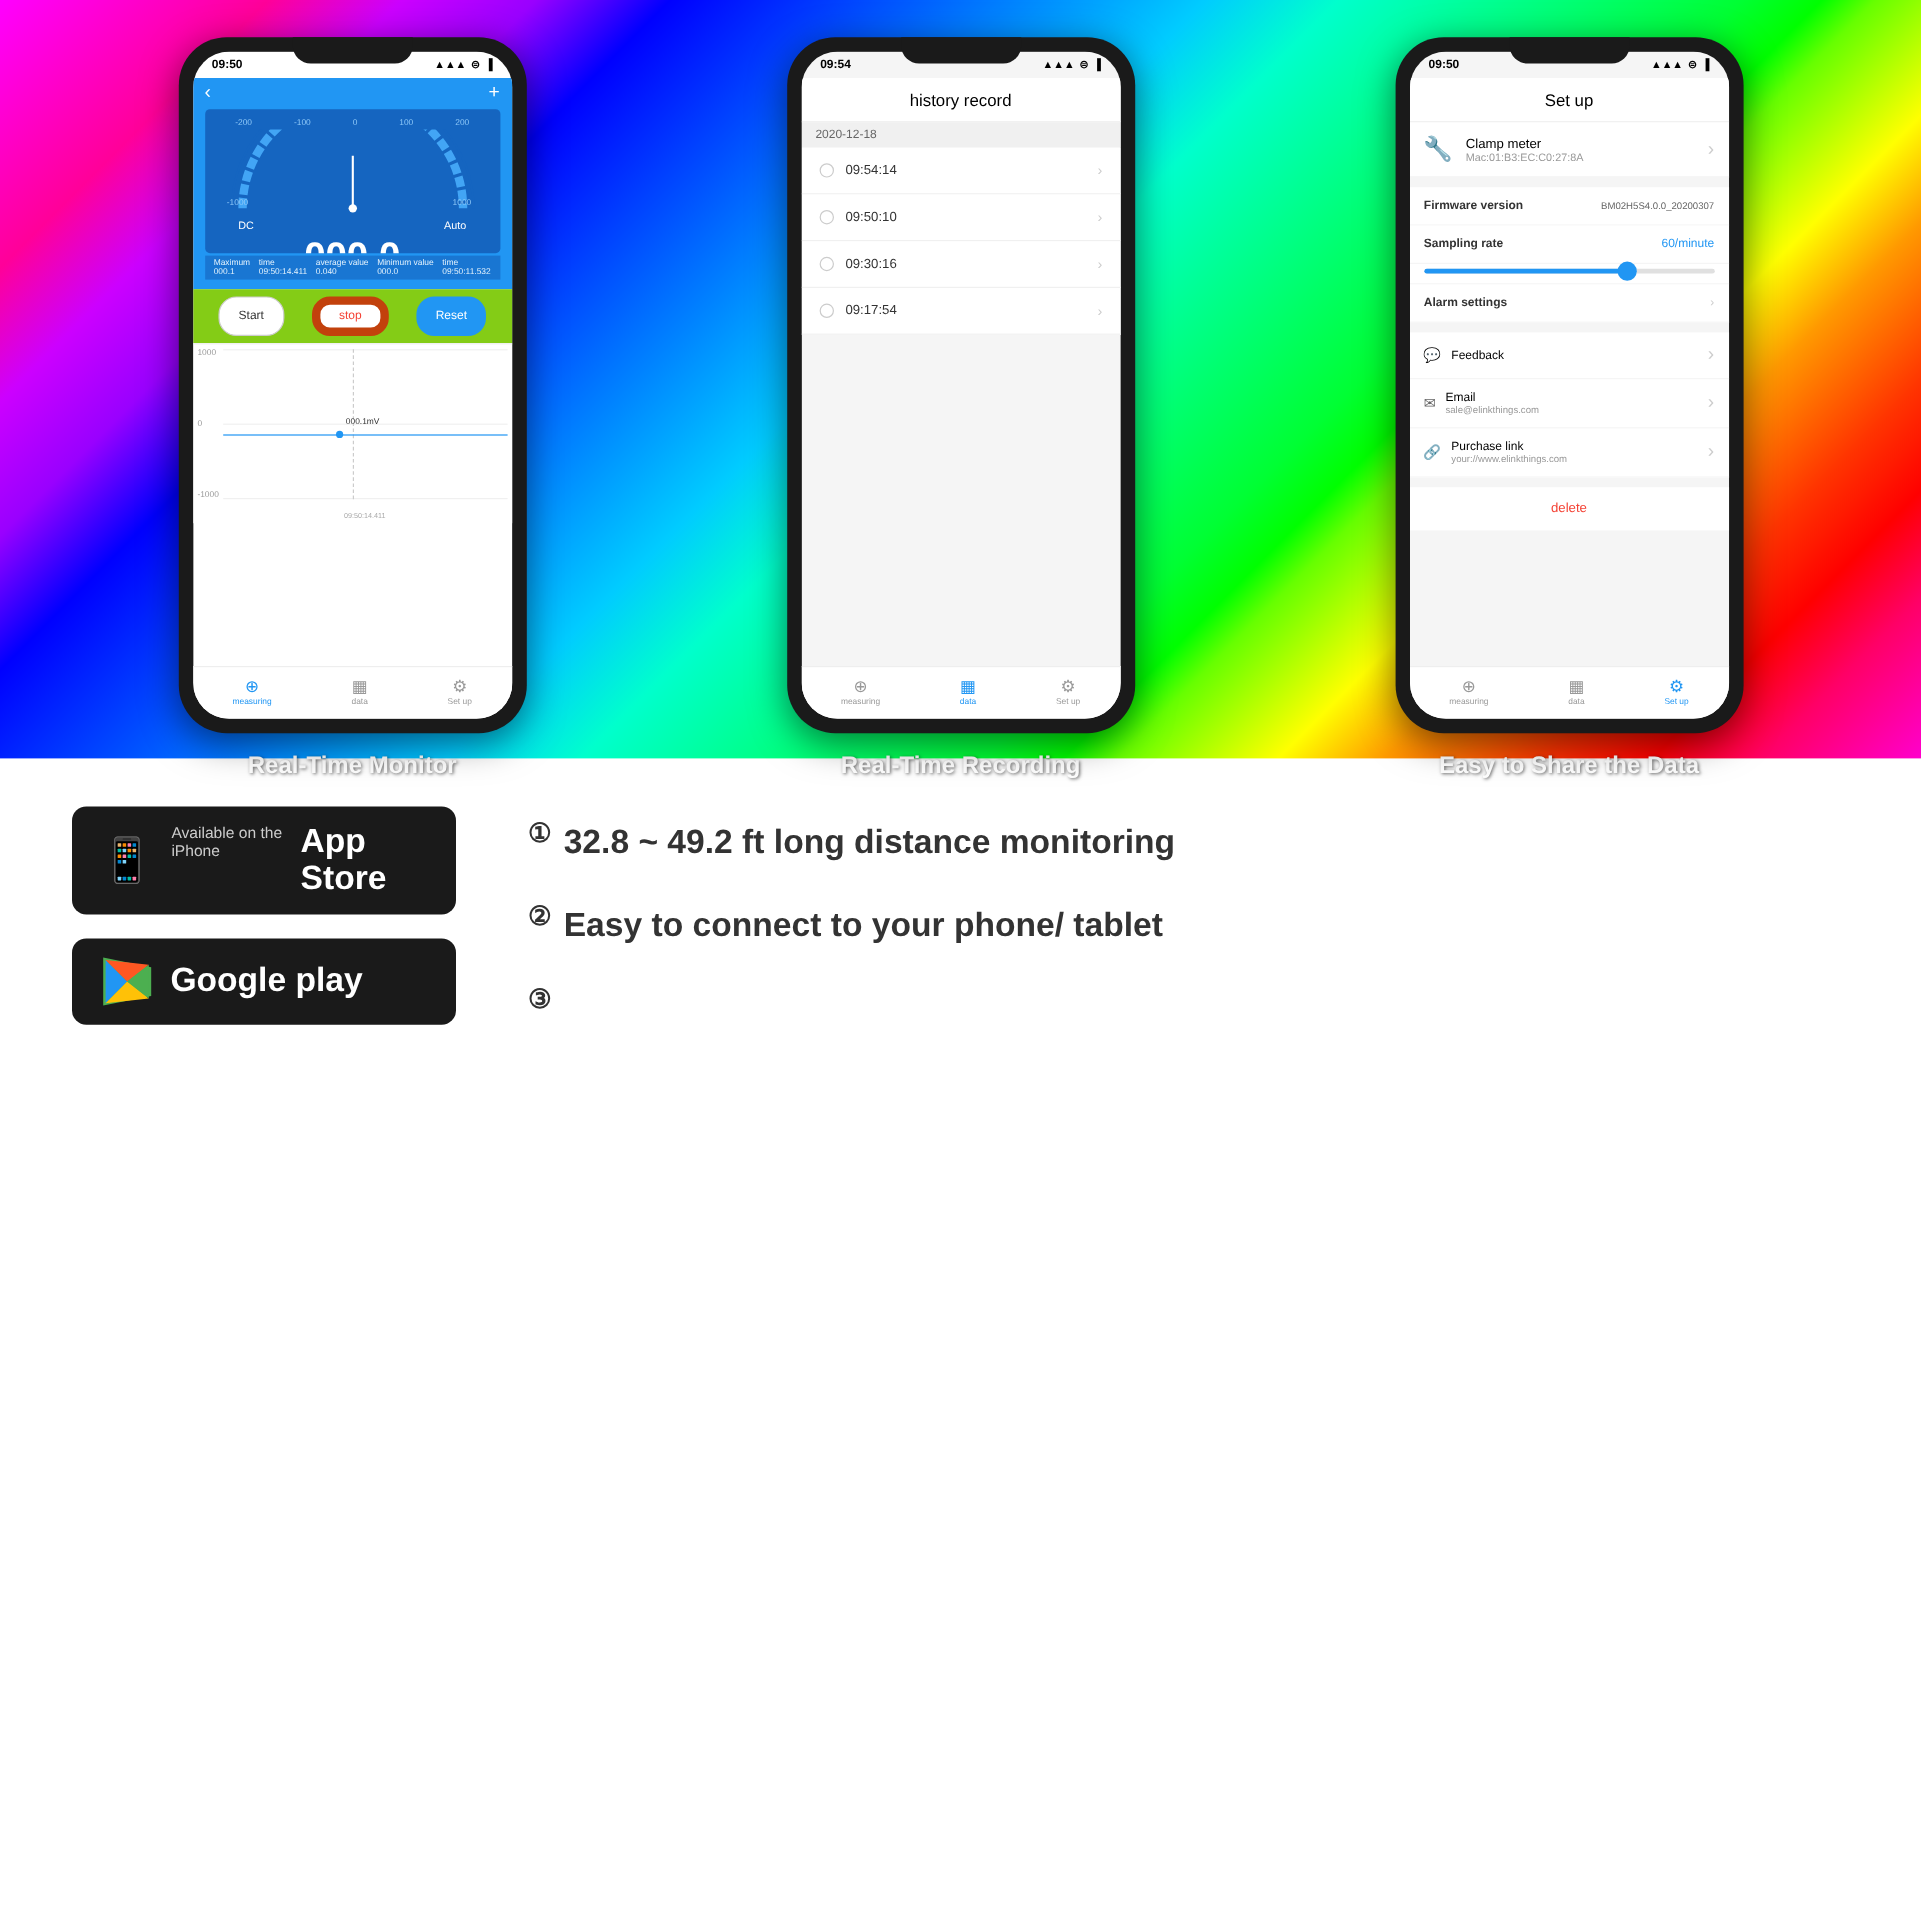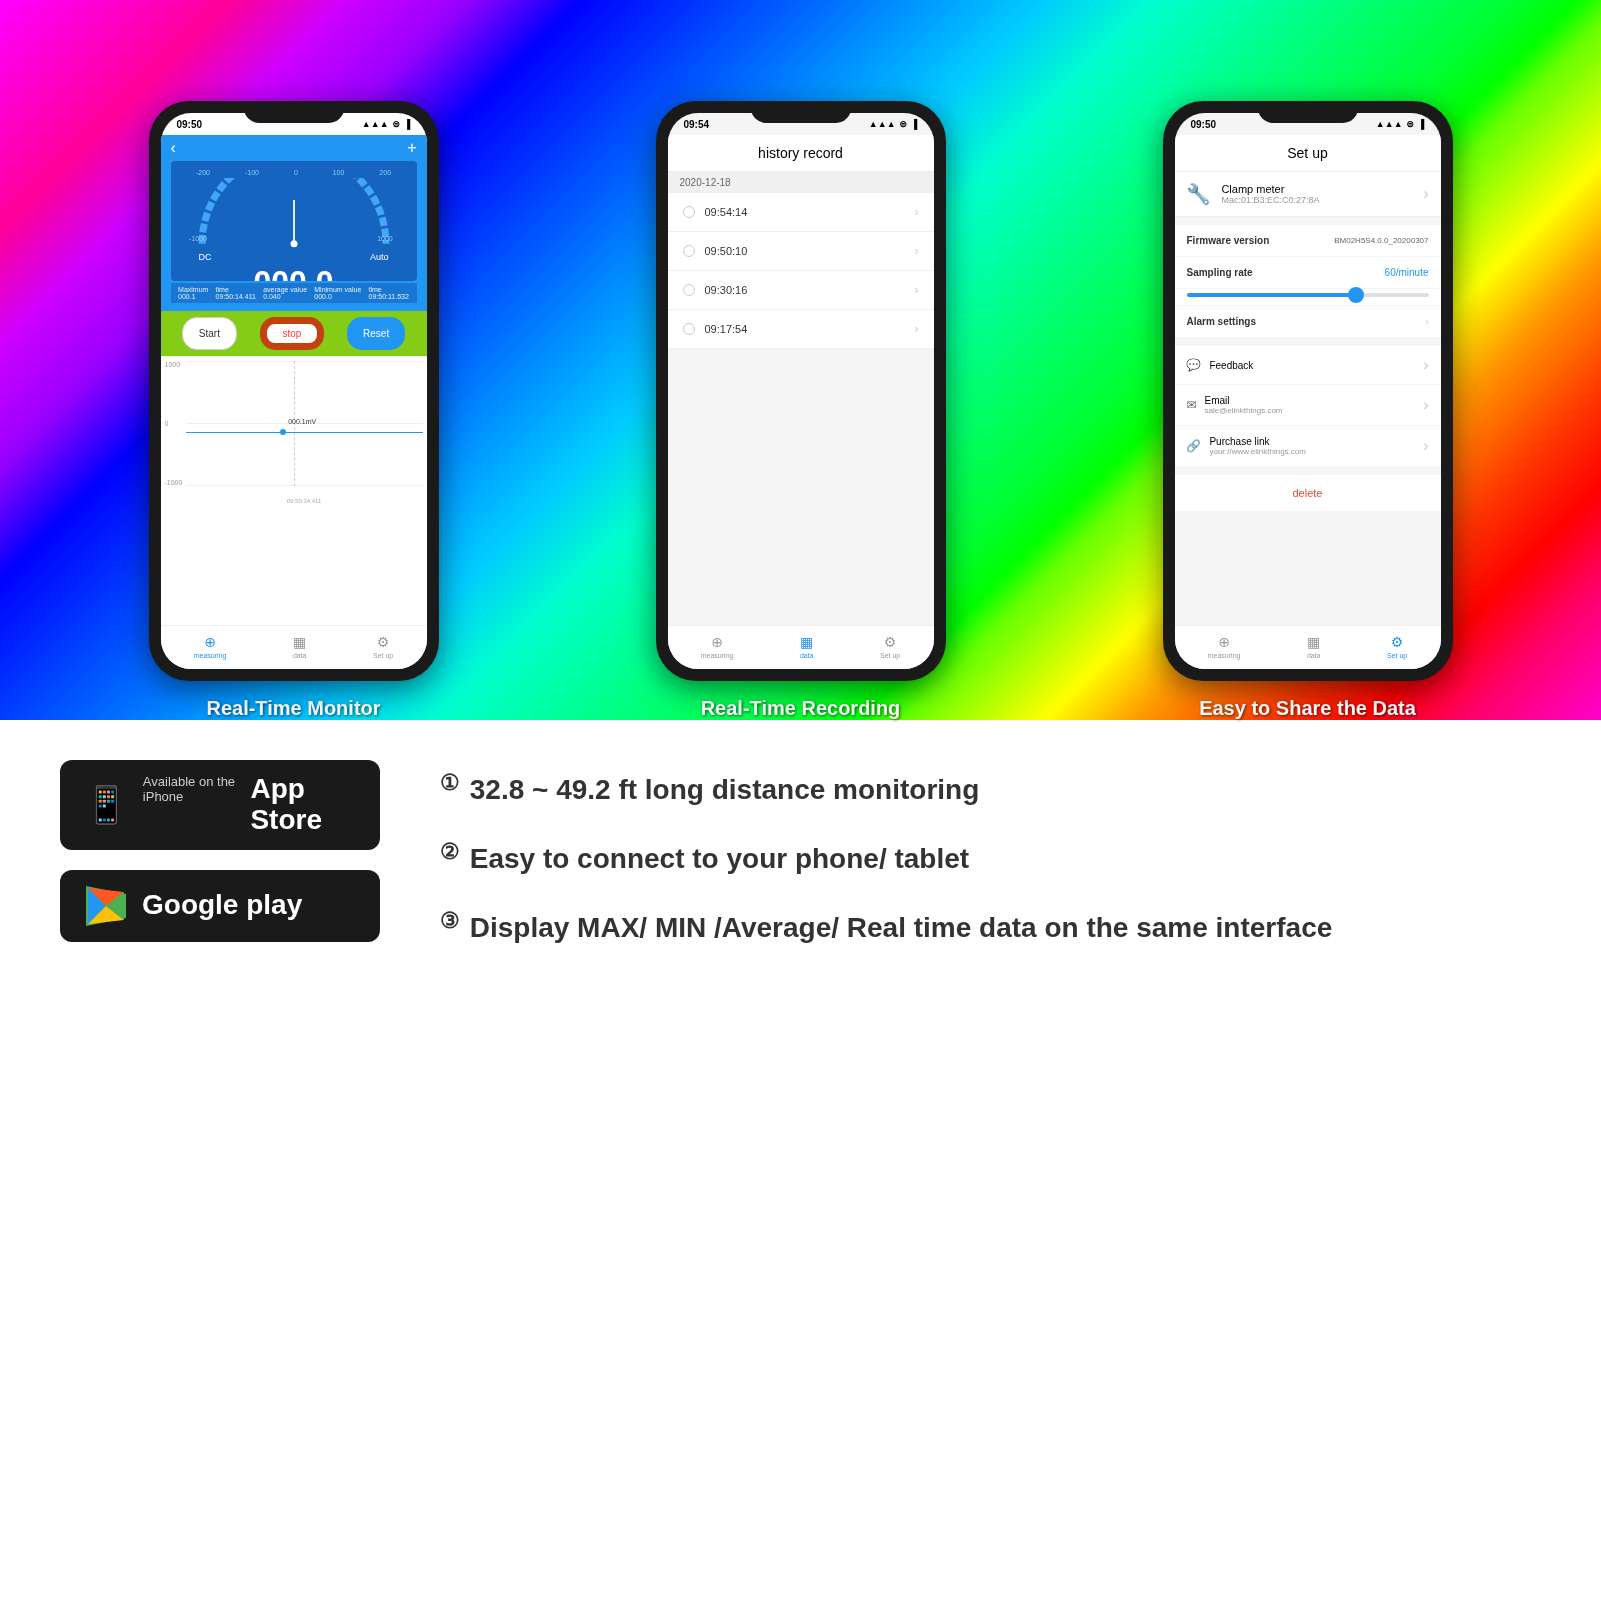--- a/index.html
+++ b/index.html
@@ -7,34 +7,34 @@
       width: 1601px;
       height: 1601px;
       background: #ffffff;
       font-family: Arial, sans-serif;
       overflow: hidden;
     }
 
     
     .top-section {
       width: 100%;
-      height: 720px;
+      height: 632px;
       background: linear-gradient(135deg, 
         #ff00ff 0%, #ff00cc 5%, #ff0099 10%, 
         #cc00ff 15%, #9900ff 20%, 
         #0000ff 25%, #0033ff 30%, #0066ff 35%, #0099ff 40%, #00ccff 45%,
         #00ffcc 50%, #00ff99 55%, #00ff66 60%, #00ff33 65%, #00ff00 68%,
         #66ff00 70%, #99ff00 72%, #ccff00 74%, #ffff00 76%, #ffcc00 78%, 
         #ff9900 80%, #ff6600 83%, #ff3300 86%, #ff0000 90%,
         #ff0033 92%, #ff0066 94%, #ff0099 97%, #ff00cc 100%);
       position: relative;
       display: flex;
-      align-items: flex-end;
+      align-items: flex-start;
       justify-content: space-around;
-      padding: 12px 40px 0;
+      padding: 31px 40px 0;
     }
 
     
     .phone-group {
       display: flex;
       justify-content: space-around;
       align-items: flex-end;
       width: 100%;
       padding-bottom: 0;
     }
@@ -920,17 +920,16 @@
     <div class="feature-item">
       <span class="feature-num">①</span>
       <span class="feature-text">32.8 ~ 49.2 ft long distance monitoring</span>
     </div>
     <div class="feature-item">
       <span class="feature-num">②</span>
       <span class="feature-text">Easy to connect to your phone/ tablet</span>
     </div>
     <div class="feature-item">
       <span class="feature-num">③</span>
-      <span class="feature-text">Display MAX/ MIN /Average/ Real time data on the same interface</span>
     </div>
   </div>
 
 </div>
 
 </body></html>

